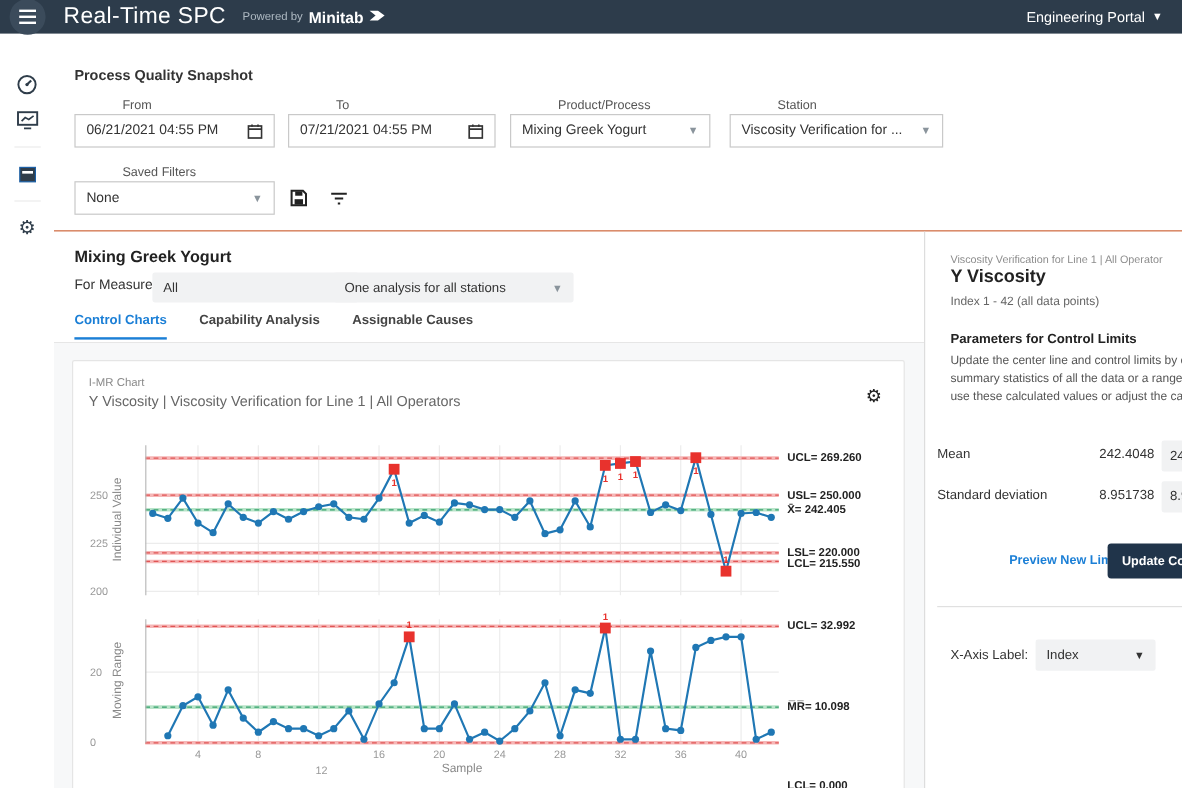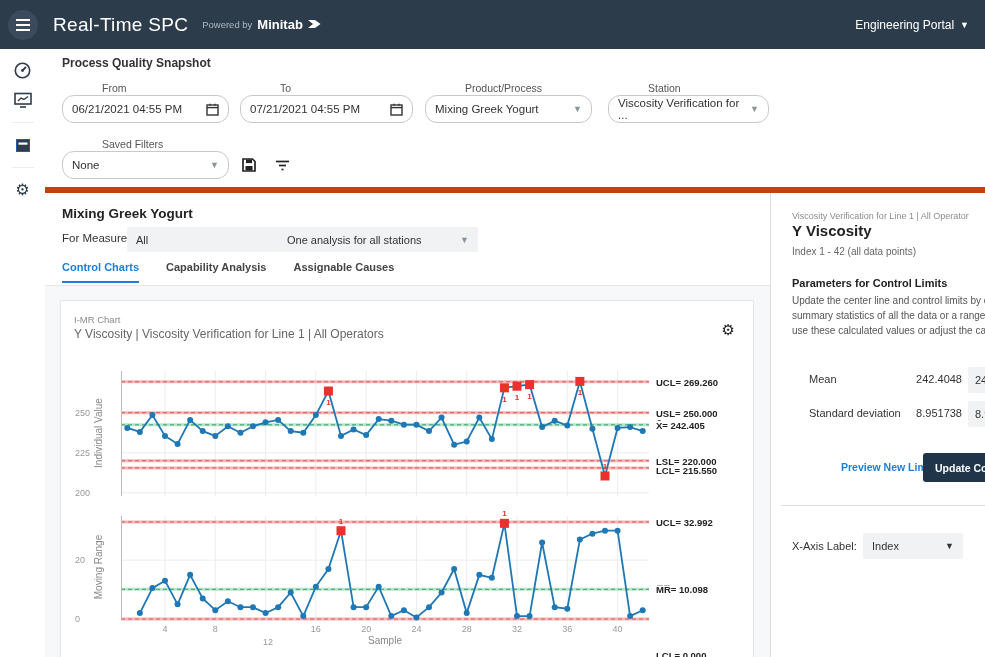--- a/index.html
+++ b/index.html
@@ -1,20 +1,20 @@
 <!DOCTYPE html>
 <html><head>
 <meta charset="utf-8">
 <style>
   * { box-sizing: border-box; margin: 0; padding: 0; }
   html,body { width:985px; height:657px; overflow:hidden; background:#fff;
     font-family:"Liberation Sans", sans-serif; color:#333; position:relative; }
 
   
-  .header { position:absolute; left:0; top:0; width:985px; height:49px;
+  .header { position:absolute; left:0; top:0; width:985px; height:28px;
     background:#2d3c4b; display:flex; align-items:center; z-index:30; }
   .burger { width:30px; height:30px; border-radius:50%; background:#3b4b5b;
     margin-left:8px; display:flex; flex-direction:column; justify-content:center;
     align-items:center; gap:3px; cursor:pointer; }
   .burger i { display:block; width:14px; height:2px; background:#fff; }
   .app-title { color:#fff; font-size:19px; font-weight:400; margin-left:15px; letter-spacing:.3px; }
   .powered { color:#aeb9c2; font-size:9.5px; margin-left:14px; }
   .brand { color:#fff; font-size:13px; font-weight:bold; margin-left:5px; }
   .brand-logo { margin-left:4px; margin-top:2px; }
   .portal { margin-left:auto; margin-right:16px; color:#fff; font-size:12px;
@@ -24,23 +24,23 @@
 
   
   .sidebar { position:absolute; left:0; top:43px; width:45px; bottom:0; background:#fff; z-index:20; }
   .side-icon { width:45px; height:30px; display:flex; align-items:center; justify-content:center; cursor:pointer; }
   .side-div { width:22px; height:1px; background:#ececec; margin:7px auto; }
   .sidebar .first { margin-top:12px; }
   .gear-glyph { font-family:"DejaVu Sans", sans-serif; font-size:16px; color:#2f3d4a; line-height:1; }
 
   
   .filters { position:absolute; left:45px; top:43px; right:0; height:150px;
-    background:#fff; border-bottom:6px solid #c2410c; }
+    background:#fff; border-bottom:1px solid #c2410c; }
   .f-label { position:absolute; font-size:10.5px; color:#555;padding-left:40px; }
-  .f-box { position:absolute; height:28px; border:1px solid #c9c9c9; border-radius:12px;
+  .f-box { position:absolute; height:28px; border:1px solid #c9c9c9; border-radius:0;
     background:#fff; font-size:11.5px; color:#333; display:flex; align-items:center;
     justify-content:space-between; padding:0 9px; cursor:pointer; }
   .f-title { position:absolute; left:17px; top:13px; font-size:12px; font-weight:bold; color:#333; }
   .icon-btn { position:absolute; width:24px; height:24px; display:flex; align-items:center;
     justify-content:center; cursor:pointer; }
 
   
   .main { position:absolute; left:45px; top:193px; width:725px; bottom:0; background:#fff; }
   .m-title { position:absolute; left:17px; top:13px; font-size:13.5px; font-weight:bold; color:#222; }
   .fm-label { position:absolute; left:17px; top:39px; font-size:11.5px; color:#333; }
@@ -75,21 +75,21 @@
   .rpanel { position:absolute; left:770px; top:193px; right:0; bottom:0; background:#fff;
     border-left:1px solid #ddd; overflow:hidden; }
   .rp-sub { position:absolute; left:21px; top:18px; font-size:9px; color:#8d8d8d; white-space:nowrap; }
   .rp-title { position:absolute; left:21px; top:29px; font-size:15px; font-weight:bold; color:#222; }
   .rp-index { position:absolute; left:21px; top:53px; font-size:10px; color:#666; }
   .rp-params { position:absolute; left:21px; top:84px; font-size:11px; font-weight:bold; color:#222; }
   .rp-desc { position:absolute; left:21px; top:100px; font-size:10px; color:#555;
     line-height:15px; white-space:nowrap; }
   .rp-colhead { position:absolute; left:21px; top:146px; width:170px; text-align:right;
     font-size:9px; color:#888; line-height:11px; }
-  .rp-row-label { position:absolute; left:38px; font-size:11px; color:#333; }
+  .rp-row-label { position:absolute; left:10px; font-size:11px; color:#333; }
   .rp-row-value { position:absolute; left:21px; width:170px; text-align:right; font-size:11px; color:#333; }
   .rp-input { position:absolute; left:197px; width:80px; height:26px; background:#f1f2f3;
     font-size:11px; color:#333; display:flex; align-items:center; padding:0 7px; border-radius:2px; }
   .rp-link { position:absolute; left:70px; top:268px; font-size:10.5px; color:#1b7fd6;
     font-weight:bold; cursor:pointer; }
   .rp-button { position:absolute; left:152px; top:260px; width:118px; height:29px;
     background:#20344a; color:#fff; font-size:10.5px; font-weight:bold; border:none;
     border-radius:3px; text-align:left; padding:0 0 0 12px; cursor:pointer; white-space:nowrap; }
   .rp-div { position:absolute; left:10px; right:0; top:312px; height:1px; background:#e0e0e0; }
   .rp-xaxis-label { position:absolute; left:21px; top:347px; font-size:11px; color:#333; }
@@ -175,21 +175,21 @@
     </svg>
   </div>
 
   <div class="f-label" style="left:380px; top:39px;">Product/Process</div>
   <div class="f-box" style="left:380px; top:52px; width:167px;">
     <span>Mixing Greek Yogurt</span>
     <span class="caret">▼</span>
   </div>
 
   <div class="f-label" style="left:563px; top:39px;">Station</div>
-  <div class="f-box" style="left:563px; top:52px; width:161px;align-items:center;">
+  <div class="f-box" style="left:563px; top:52px; width:178px;align-items:center;">
     <span>Viscosity Verification for ...</span>
     <span class="caret">▼</span>
   </div>
 
   <div class="f-label" style="left:17px; top:95px;">Saved Filters</div>
   <div class="f-box" style="left:17px; top:108px; width:167px;">
     <span>None</span>
     <span class="caret">▼</span>
   </div>
   <div class="icon-btn" style="left:192px; top:110px;">

